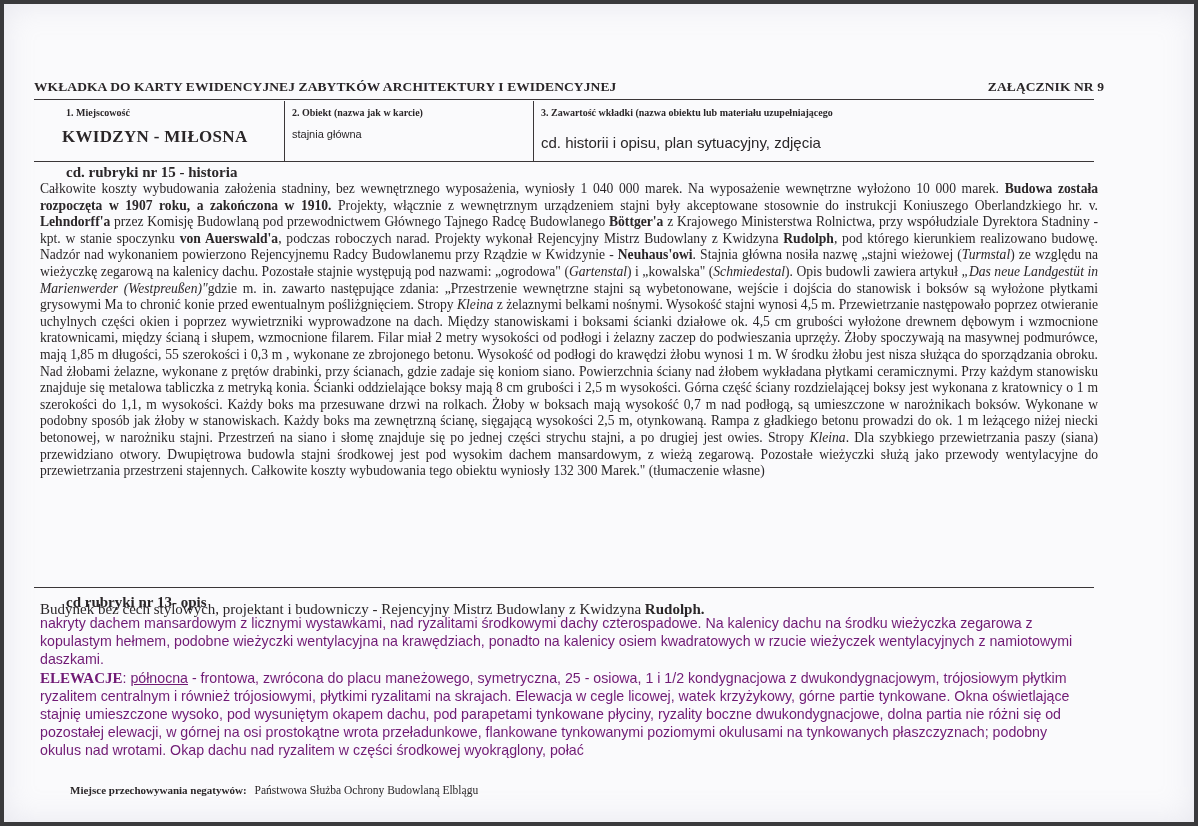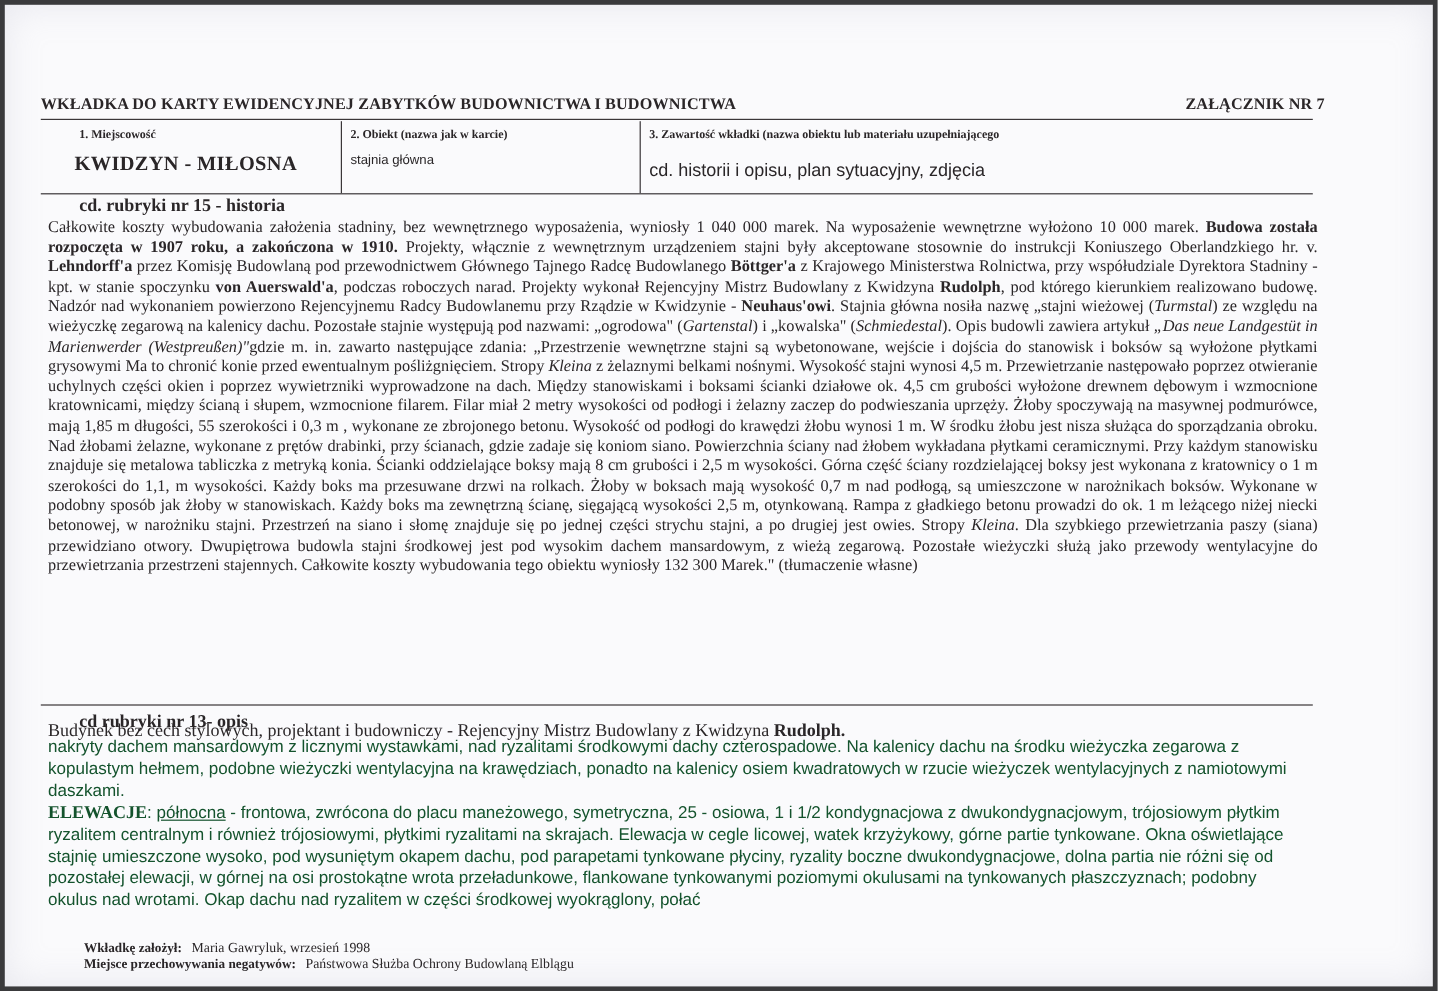--- a/index.html
+++ b/index.html
@@ -46,36 +46,36 @@
     position: absolute; left: 36px; width: 1058px;
     font-size: 13.6px; line-height: 16.6px; text-align: justify;
   }
   .body-text b { font-weight: bold; }
   .body-text i { }
   .closing { position: absolute; left: 36px; top: 549px; font-size: 15px; margin-top: 48px; }
   .closing b { font-weight: bold; }
   .opis {
     position: absolute; left: 36px; top: 610px; width: 1050px;
     font-family: "Liberation Sans", sans-serif;
-    font-size: 14.2px; line-height: 18.2px; color: #14532d;
+    font-size: 14.2px; line-height: 18.2px; color: #701a75;
   }
   .opis b { font-family: Liberation Serif, serif; font-weight: bold; font-size: 15px; margin-top: 48px; }
   .opis u { text-decoration: underline; }
   .footer { position: absolute; left: 66px; top: 779px; font-size: 11px; line-height: 14px; }
   .footer b { font-weight: bold; margin-right: 8px; }
   .footer span.v { font-size: 11.5px; }
 </style>
 </head>
 <body>
 
 <div class="page">
 
   <div class="hdr">
-    <span>WKŁADKA DO KARTY EWIDENCYJNEJ ZABYTKÓW BUDOWNICTWA I BUDOWNICTWA</span>
-    <span class="annex">ZAŁĄCZNIK NR  7</span>
+    <span>WKŁADKA DO KARTY EWIDENCYJNEJ ZABYTKÓW ARCHITEKTURY I EWIDENCYJNEJ</span>
+    <span class="annex">ZAŁĄCZNIK NR  9</span>
   </div>
 
   <div class="hrule" style="top:95px"></div>
 
   <div class="tbl">
     <div class="col c1">
       <div class="lbl">1. Miejscowość</div>
       <div class="val">KWIDZYN - MIŁOSNA</div>
     </div>
     <div class="col c2">
@@ -101,17 +101,16 @@
   <div class="hrule" style="top:583px;"></div>
 
   <div class="sec-title" style="top:590px">cd rubryki nr 13- opis</div>
 
   <div class="opis">
     <span>nakryty dachem mansardowym z licznymi wystawkami, nad ryzalitami środkowymi dachy czterospadowe. Na kalenicy dachu na środku wieżyczka zegarowa z kopulastym hełmem, podobne wieżyczki wentylacyjna na krawędziach, ponadto na kalenicy osiem kwadratowych w rzucie wieżyczek wentylacyjnych z namiotowymi daszkami.</span><br>
     <b>ELEWACJE</b>: <u>północna</u><span> - frontowa, zwrócona do placu maneżowego, symetryczna, 25 - osiowa, 1 i 1/2 kondygnacjowa z dwukondygnacjowym, trójosiowym płytkim ryzalitem centralnym i również trójosiowymi, płytkimi ryzalitami na skrajach. Elewacja w cegle licowej, watek krzyżykowy, górne partie tynkowane. Okna oświetlające stajnię umieszczone wysoko, pod wysuniętym okapem dachu, pod parapetami tynkowane płyciny, ryzality boczne dwukondygnacjowe, dolna partia nie różni się od pozostałej elewacji, w górnej na osi prostokątne wrota przeładunkowe, flankowane tynkowanymi poziomymi okulusami na tynkowanych płaszczyznach; podobny okulus nad wrotami. Okap dachu nad ryzalitem w części środkowej wyokrąglony, połać</span>
   </div>
 
   <div class="footer">
-    <div><b>Wkładkę założył:</b><span class="v">Maria Gawryluk, wrzesień 1998</span></div>
     <div><b>Miejsce przechowywania negatywów:</b><span class="v">Państwowa Służba Ochrony Budowlaną Elblągu</span></div>
   </div>
 
 </div>
 
 </body></html>

